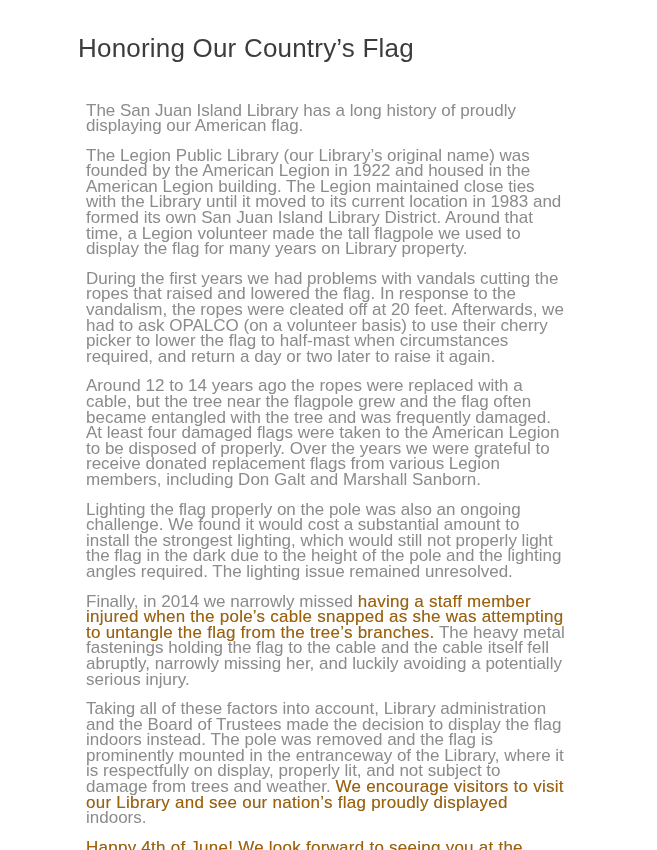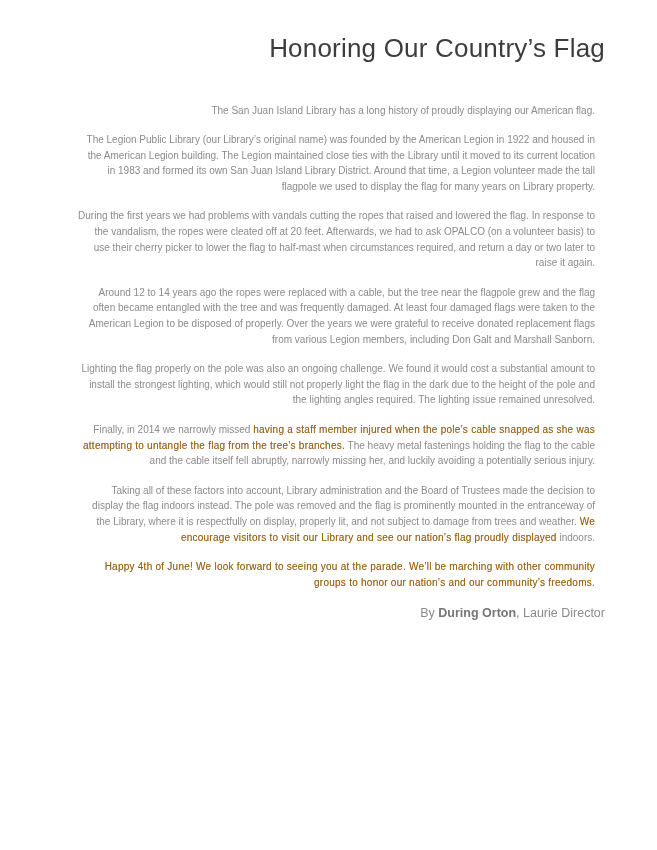--- a/index.html
+++ b/index.html
@@ -10,39 +10,38 @@
     width: 657px;
     height: 850px;
     background: #ffffff;
     font-family: "Liberation Sans", sans-serif;
     overflow: hidden;
   }
   .page {
     box-sizing: border-box;
     width: 657px;
     height: 850px;
-    padding: 24px 52px 0 78px;
+    padding: 24px 84px 0 78px;
     background: #ffffff;
-    text-align: right;
   }
   h1.title {
     font-family: "Liberation Sans", sans-serif;
     font-weight: 400;
     font-size: 26px;
     line-height: 1.25;
     color: #3c3c3c;
     letter-spacing: 0.2px;
     margin: 8px 0 38px 0;
   }
   .article-body { }
   p.para {
-    font-size: 10px;
+    font-size: 17px;
     line-height: 15.6px;
     color: #8b8b8b;
-    margin: 14px 0;
+    margin: 14px 8px;
     max-width: 517px;
   }
   .seg-normal { }
   .seg-emph {
     color: #a16207;
     letter-spacing: 0.25px;
     text-shadow: 0 0 0.3px rgba(120,120,120,0.6);
   }
   p.byline {
     font-size: 12.5px;

